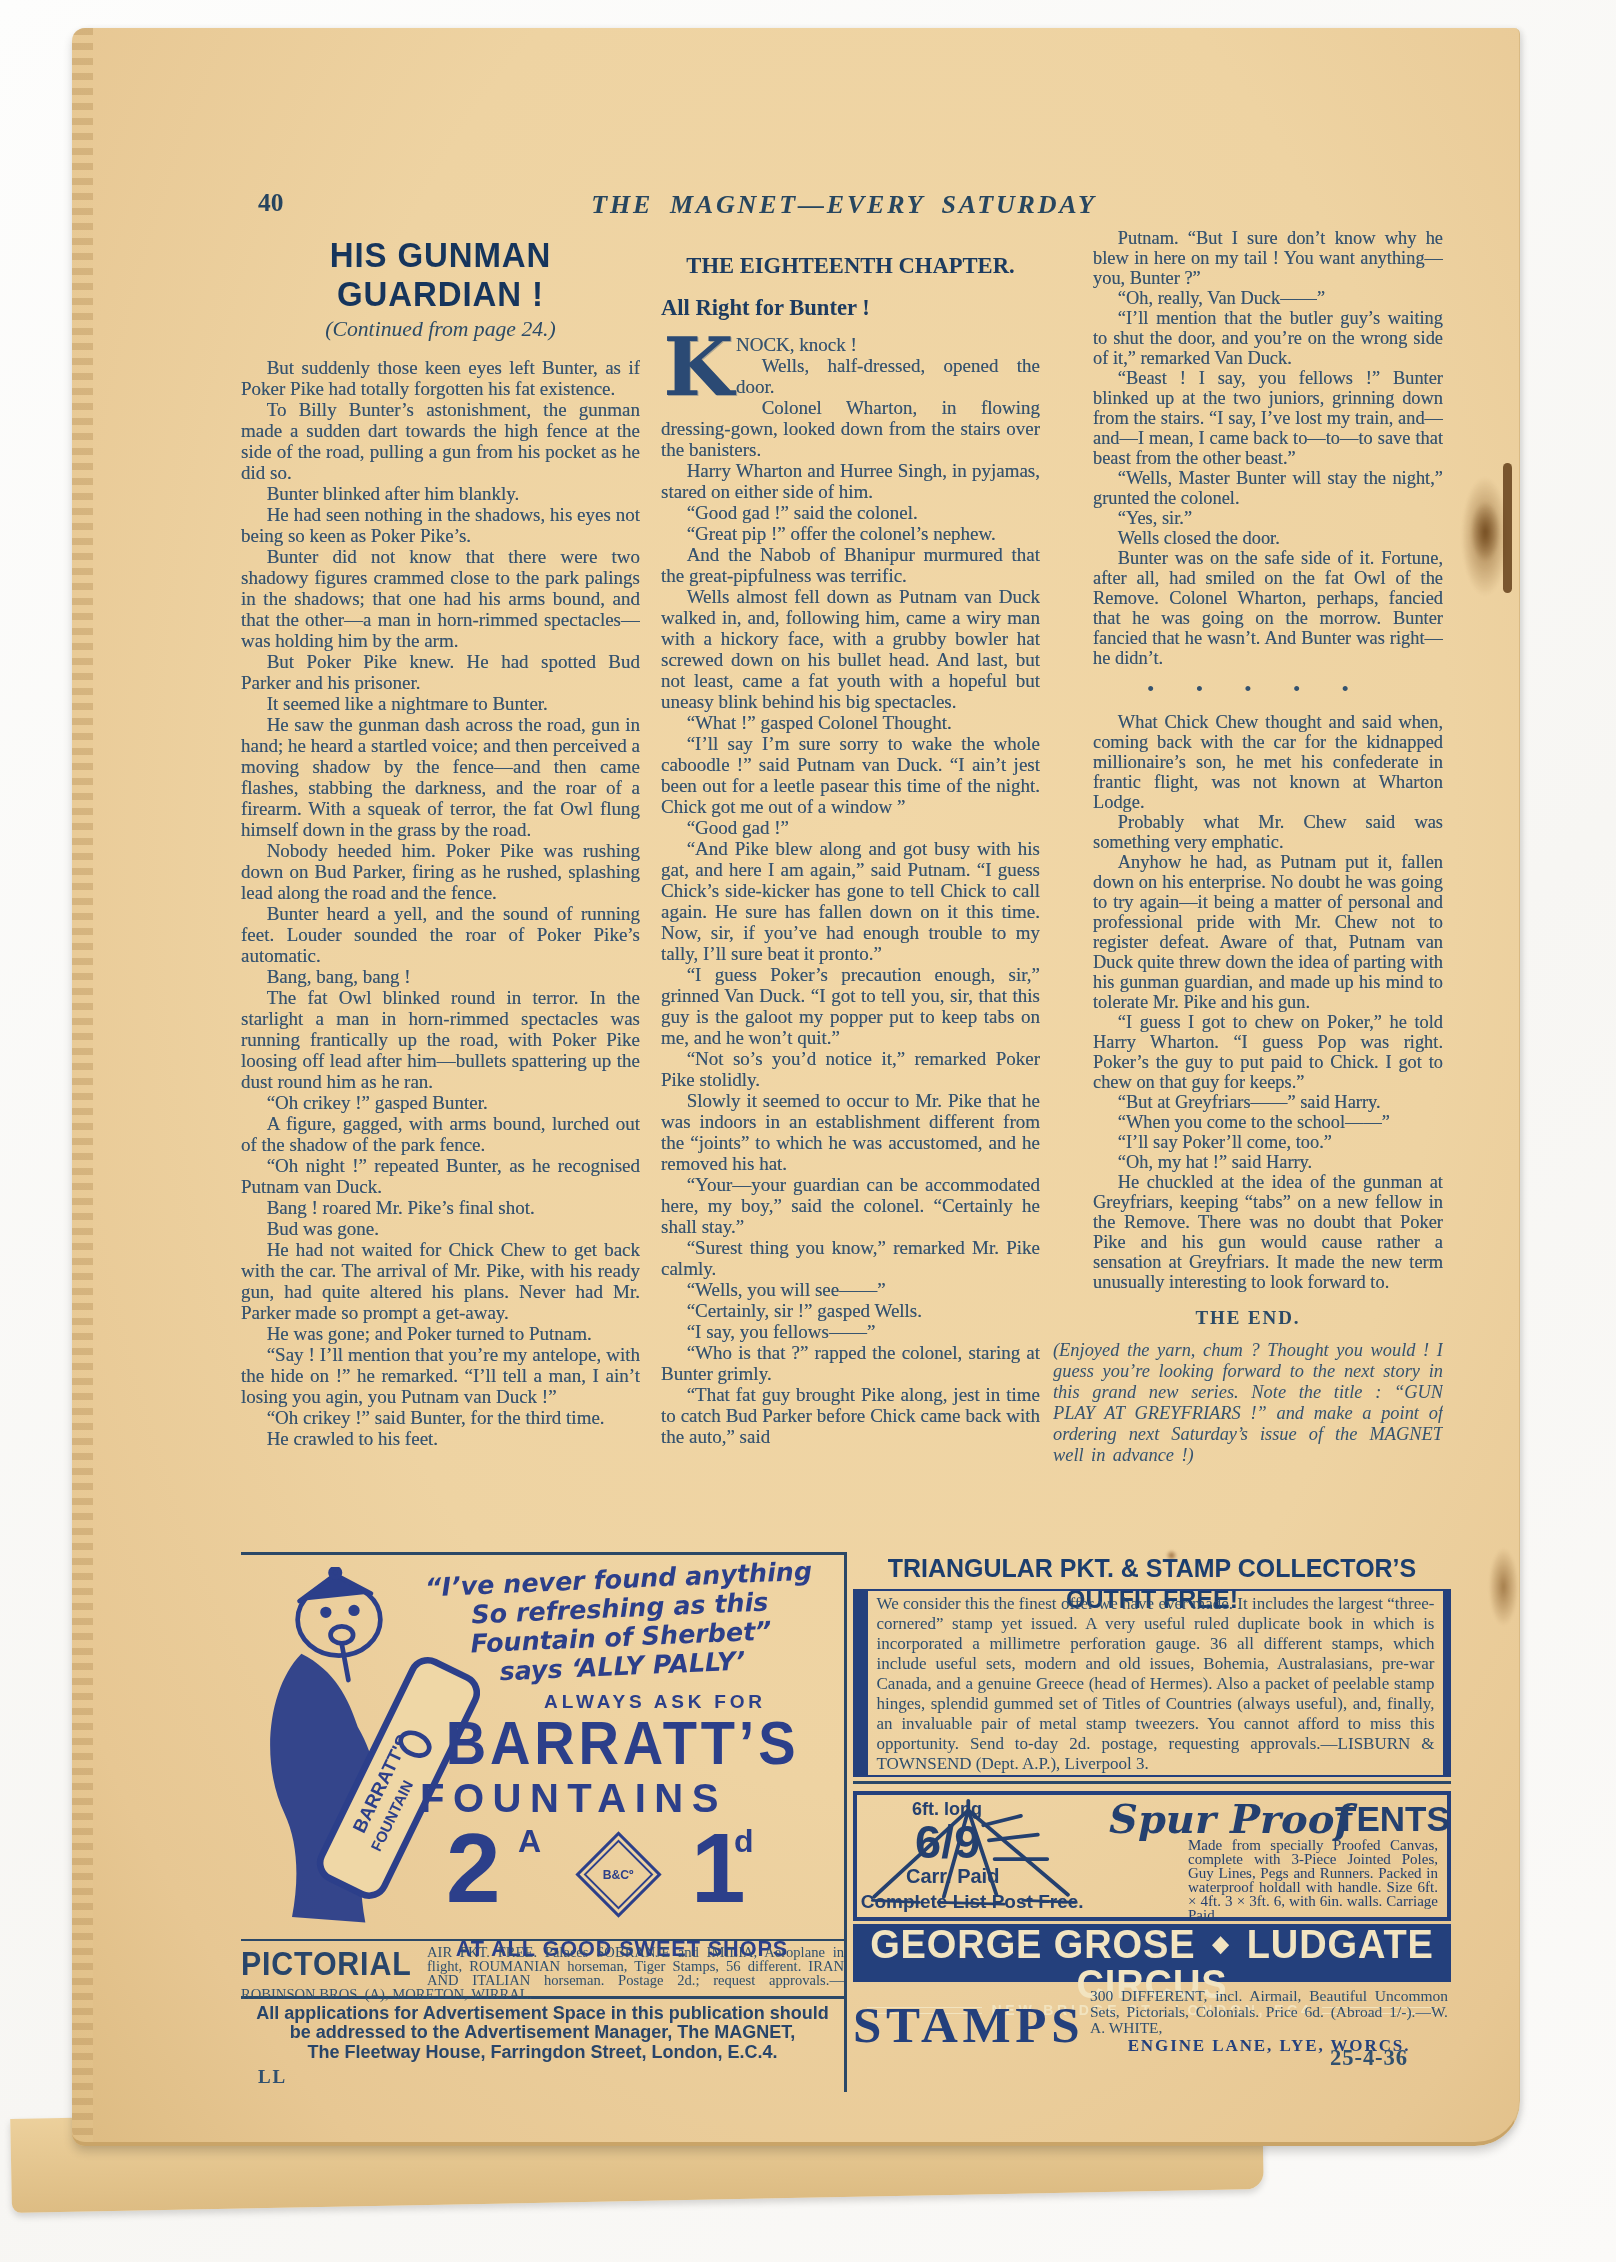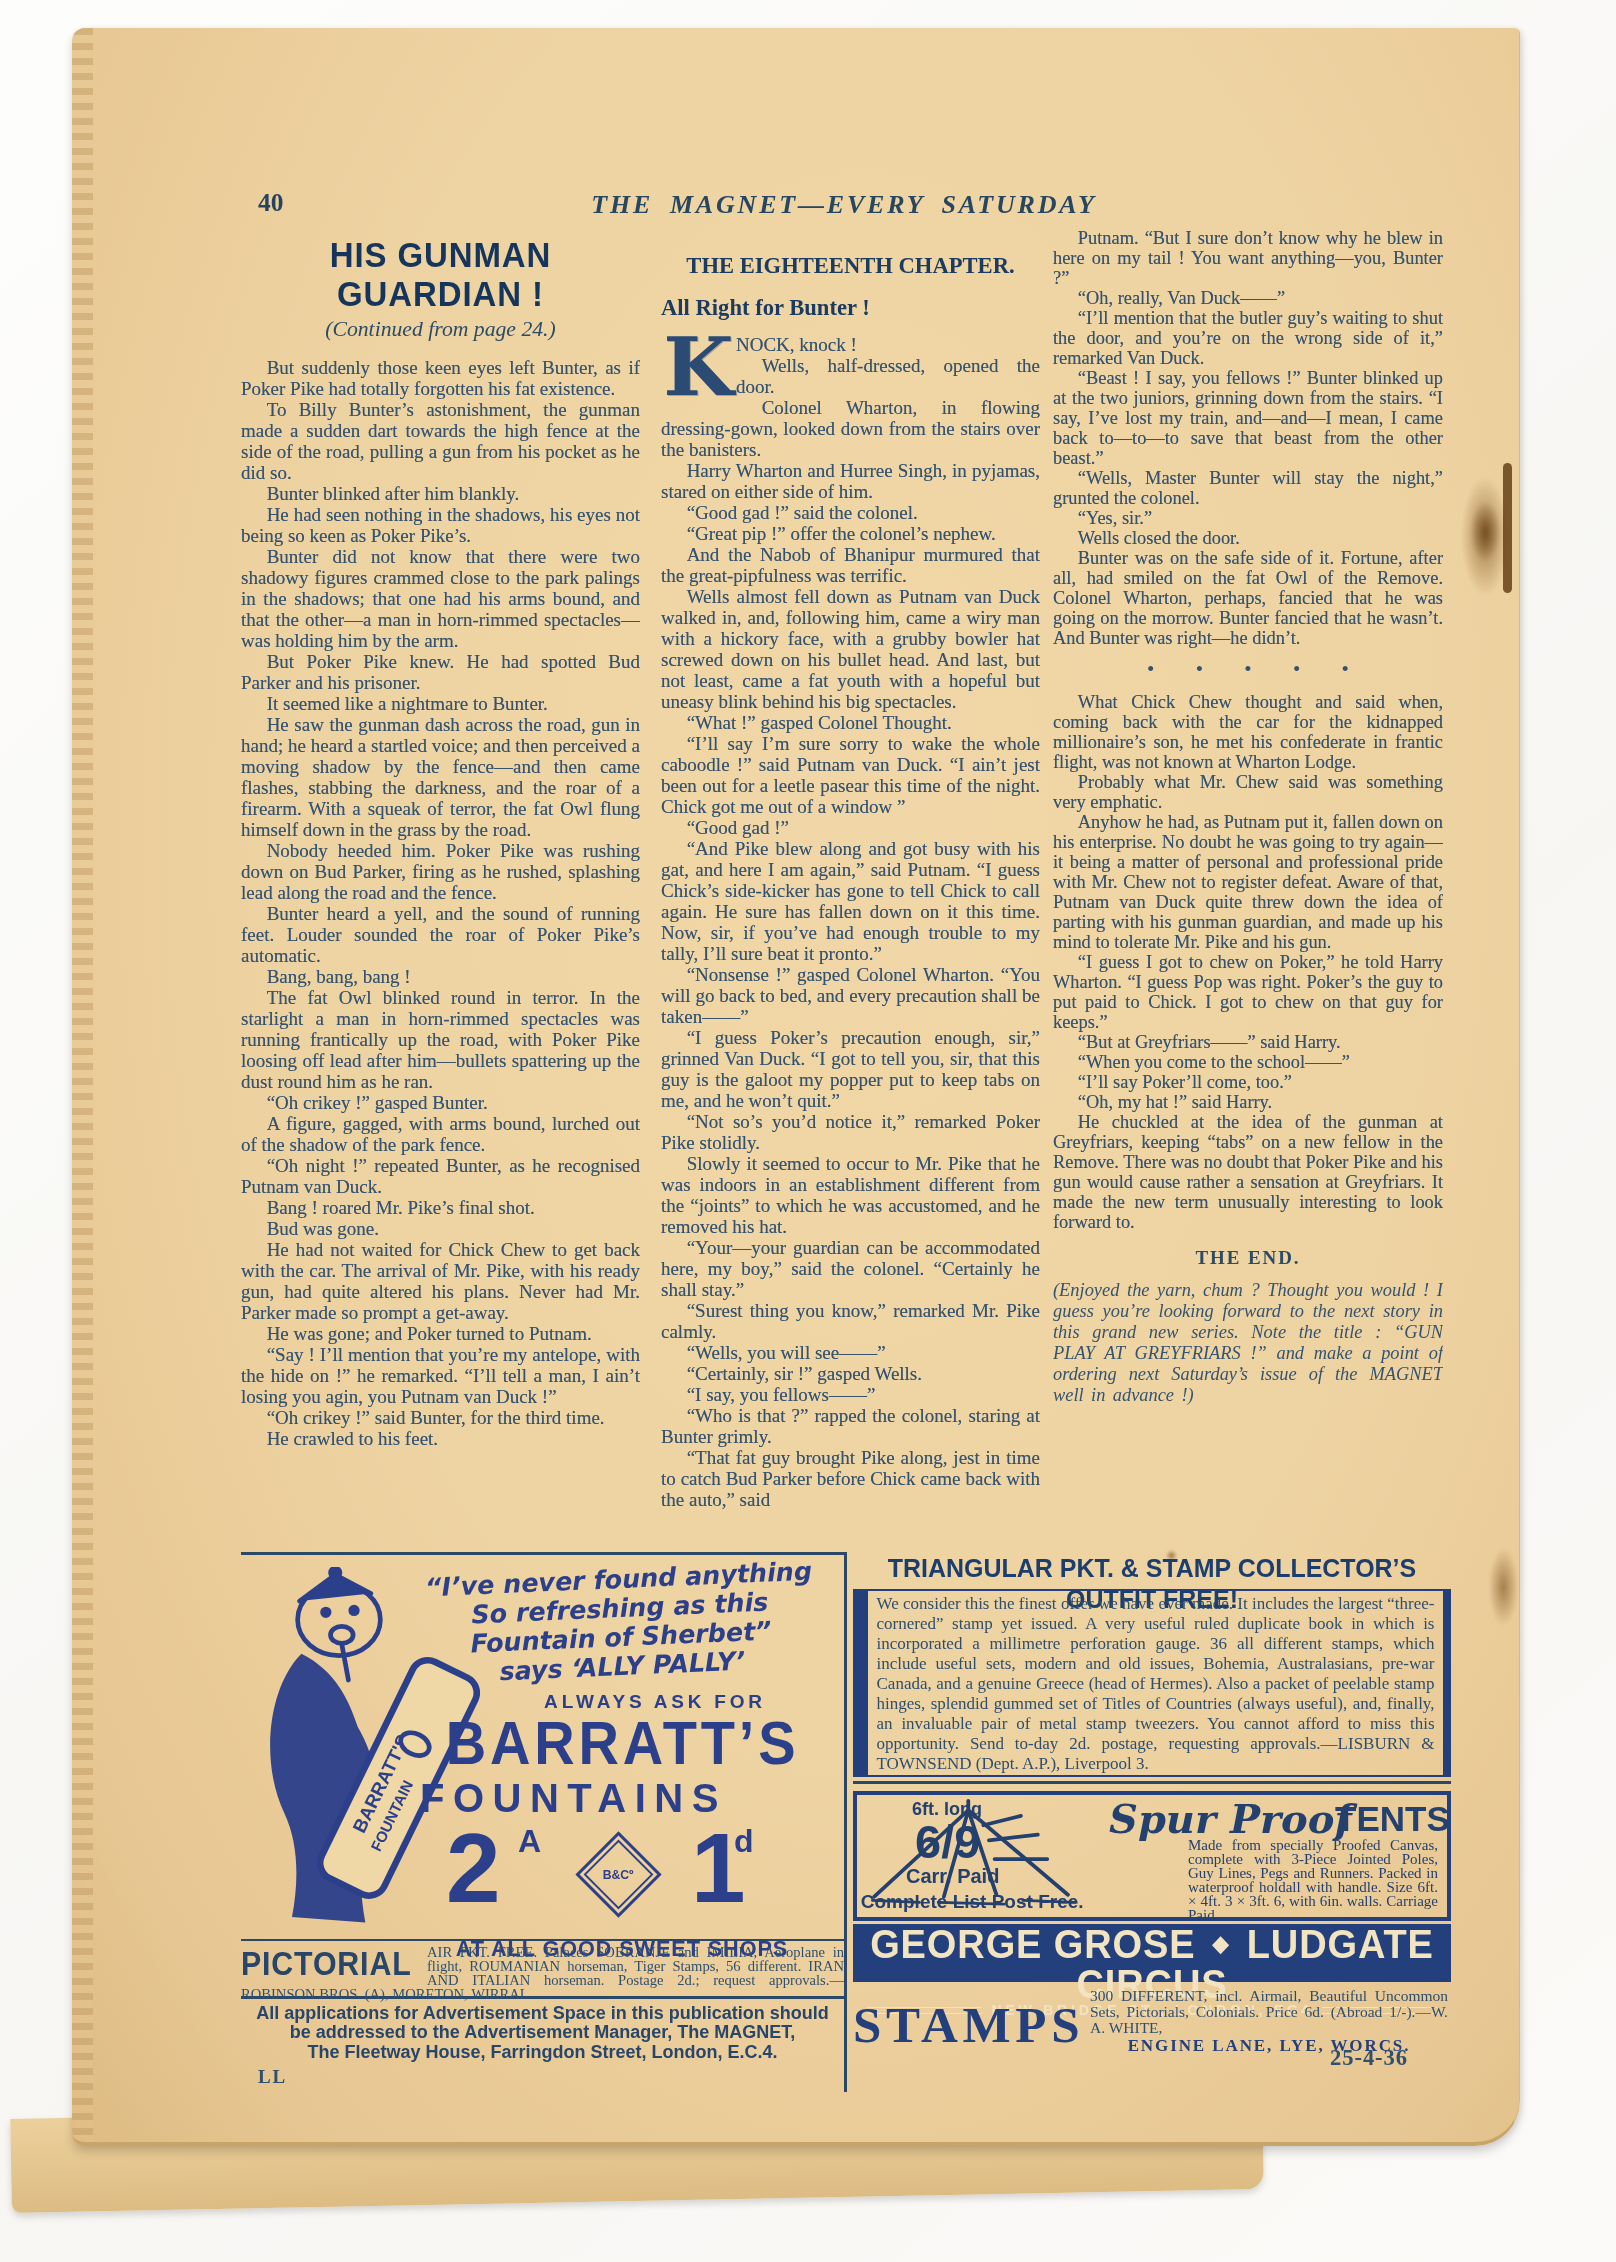--- a/index.html
+++ b/index.html
@@ -24,21 +24,21 @@
   .col{position:absolute;overflow:hidden;}
   .col1{left:169px;top:209px;width:399px;height:1315px;}
   .col2{left:589px;top:209px;width:379px;height:1315px;}
   .col3{left:981px;top:200px;width:390px;height:1324px;}
   .story-title{margin:0 0 3.8px 0;text-align:center;font-family:"Liberation Sans",sans-serif;font-weight:900;
     font-size:33px;letter-spacing:0.9px;color:#16355c;transform:scaleY(1.04);}
   .continued{text-align:center;font-style:italic;font-size:21.7px;color:#2c4b66;margin-bottom:15px;}
   .chap-head{margin:16px;text-align:center;font-weight:bold;font-size:22.6px;color:#1c3b60;}
   .chap-sub{margin:3.8px 0 13px 0;font-weight:bold;font-size:22.6px;color:#1c3b60;}
   .paras{font-size:19px;line-height:21px;color:#35536f;text-align:justify;text-shadow:0 0 0.4px rgba(47,77,110,.55);}
-  .col3 .paras{font-size:18.4px;line-height:20px;}
+  .col3 .paras{font-size:18.4px;line-height:20px;margin-left:40px;}
   .para{margin:0;text-indent:1.35em;}
   .noindent{text-indent:0;}
   .dropcap{float:left;width:75px;font-family:"DejaVu Serif",serif;font-weight:bold;font-size:81px;line-height:66px;
     text-align:center;color:#2b4a74;text-shadow:0.9px 0.9px 0 rgba(43,74,116,.35);}
   .dots{margin:9.4px 0;text-align:center;font-size:21px;color:#35536f;word-spacing:36px;}
   .the-end{margin:15px 0 11.3px 0;text-align:center;font-weight:bold;font-size:19px;letter-spacing:1.9px;color:#2c4b66;}
   .editor-note{font-style:italic;font-size:18.4px;line-height:21px;color:#35536f;text-align:justify;word-spacing:2.8px;}
 
   .rule{position:absolute;background:#2b4867;}
   .r-ads-left{left:169px;top:1524px;width:603px;height:2.8px;}
@@ -162,21 +162,20 @@
       <p class="para">Colonel Wharton, in flowing dressing-gown, looked down from the stairs over the banisters.</p>
           <p class="para">Harry Wharton and Hurree Singh, in pyjamas, stared on either side of him.</p>
           <p class="para">“Good gad !” said the colonel.</p>
           <p class="para">“Great pip !” offer the colonel’s nephew.</p>
           <p class="para">And the Nabob of Bhanipur murmured that the great-pipfulness was terrific.</p>
           <p class="para">Wells almost fell down as Putnam van Duck walked in, and, following him, came a wiry man with a hickory face, with a grubby bowler hat screwed down on his bullet head.  And last, but not least, came a fat youth with a hopeful but uneasy blink behind his big spectacles.</p>
           <p class="para">“What !” gasped Colonel Thought.</p>
           <p class="para">“I’ll say I’m sure sorry to wake the whole caboodle !” said Putnam van Duck.  “I ain’t jest been out for a leetle pasear this time of the night. Chick got me out of a window ”</p>
           <p class="para">“Good gad !”</p>
           <p class="para">“And Pike blew along and got busy with his gat, and here I am again,” said Putnam.  “I guess Chick’s side-kicker has gone to tell Chick to call again.  He sure has fallen down on it this time.   Now, sir, if you’ve had enough trouble to my tally, I’ll sure beat it pronto.”</p>
-          <p class="para">“Nonsense !” gasped Colonel Wharton.  “You will go back to bed, and every precaution shall be taken——”</p>
           <p class="para">“I guess Poker’s precaution enough, sir,” grinned Van Duck.   “I got to tell you, sir, that this guy is the galoot my popper put to keep tabs on me, and he won’t quit.”</p>
           <p class="para">“Not so’s you’d notice it,” remarked Poker Pike stolidly.</p>
           <p class="para">Slowly it seemed to occur to Mr. Pike that he was indoors in an establishment different from the “joints” to which he was accustomed, and he removed his hat.</p>
           <p class="para">“Your—your guardian can be accommodated here, my boy,” said the colonel.  “Certainly he shall stay.”</p>
           <p class="para">“Surest thing you know,” remarked Mr. Pike calmly.</p>
           <p class="para">“Wells, you will see——”</p>
           <p class="para">“Certainly, sir !” gasped Wells.</p>
           <p class="para">“I say, you fellows——”</p>
           <p class="para">“Who is that ?” rapped the colonel, staring at Bunter grimly.</p>
           <p class="para">“That fat guy brought Pike along, jest in time to catch Bud Parker before Chick came back with the auto,” said</p>

